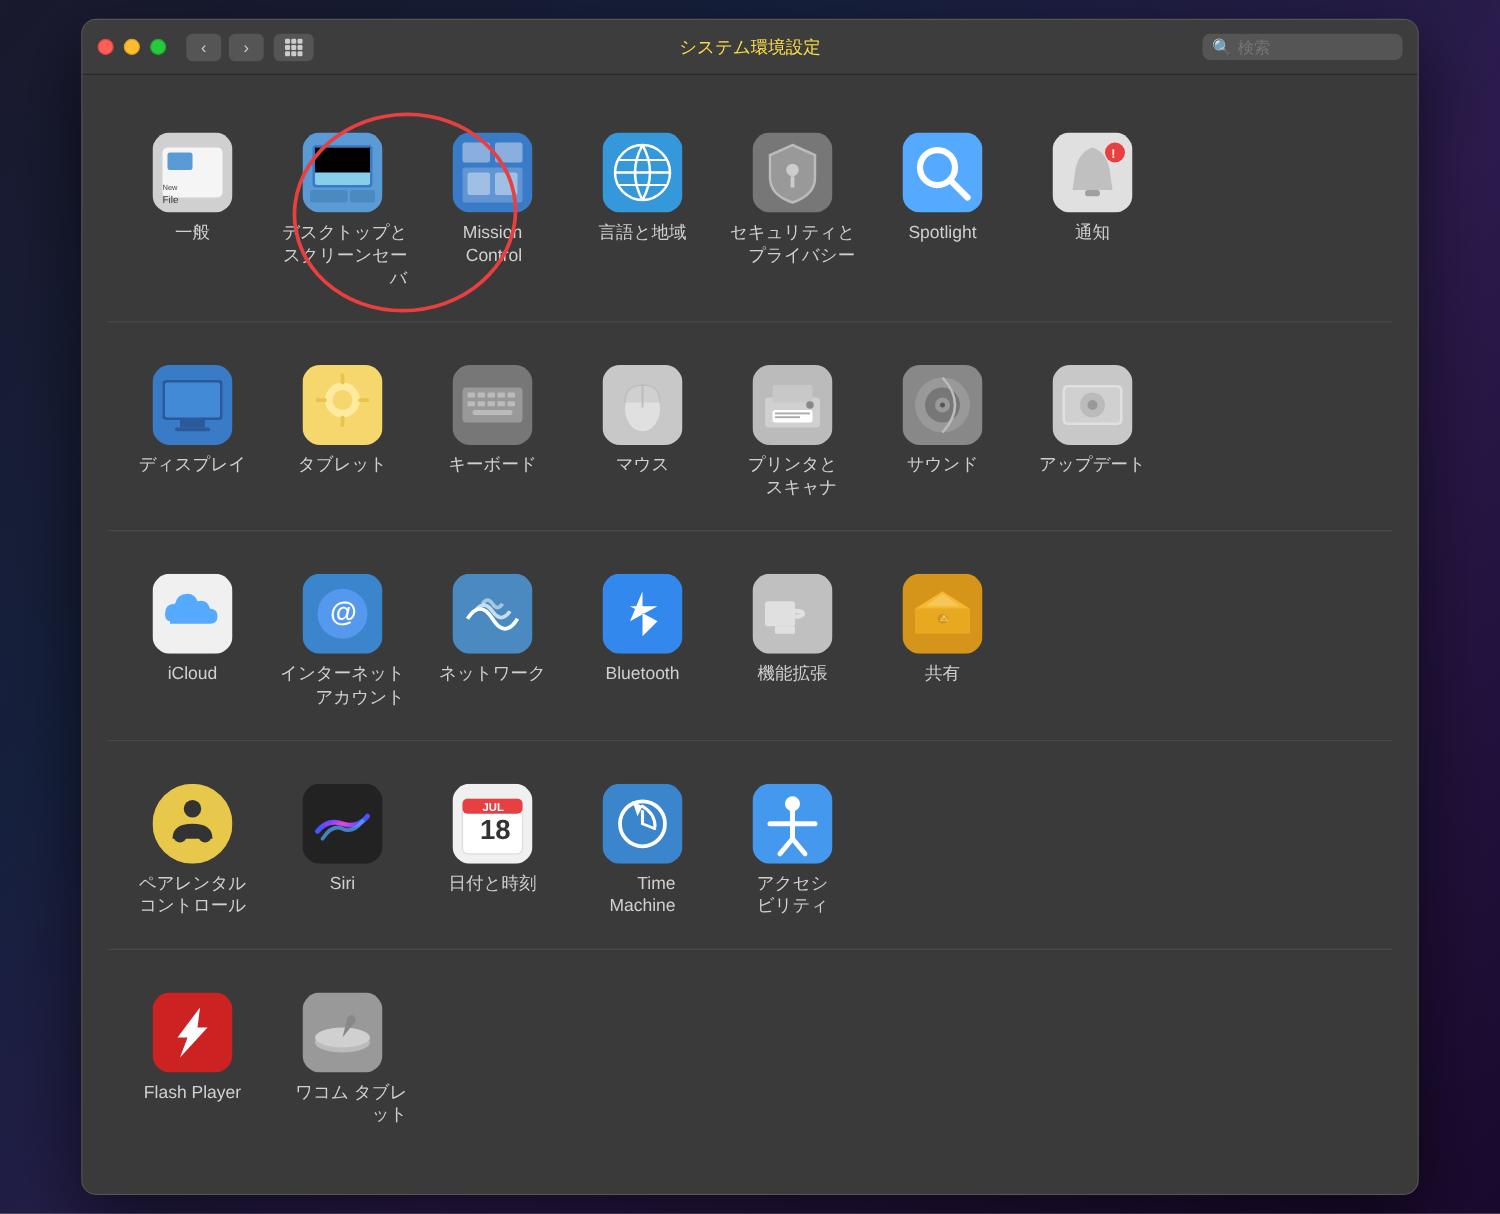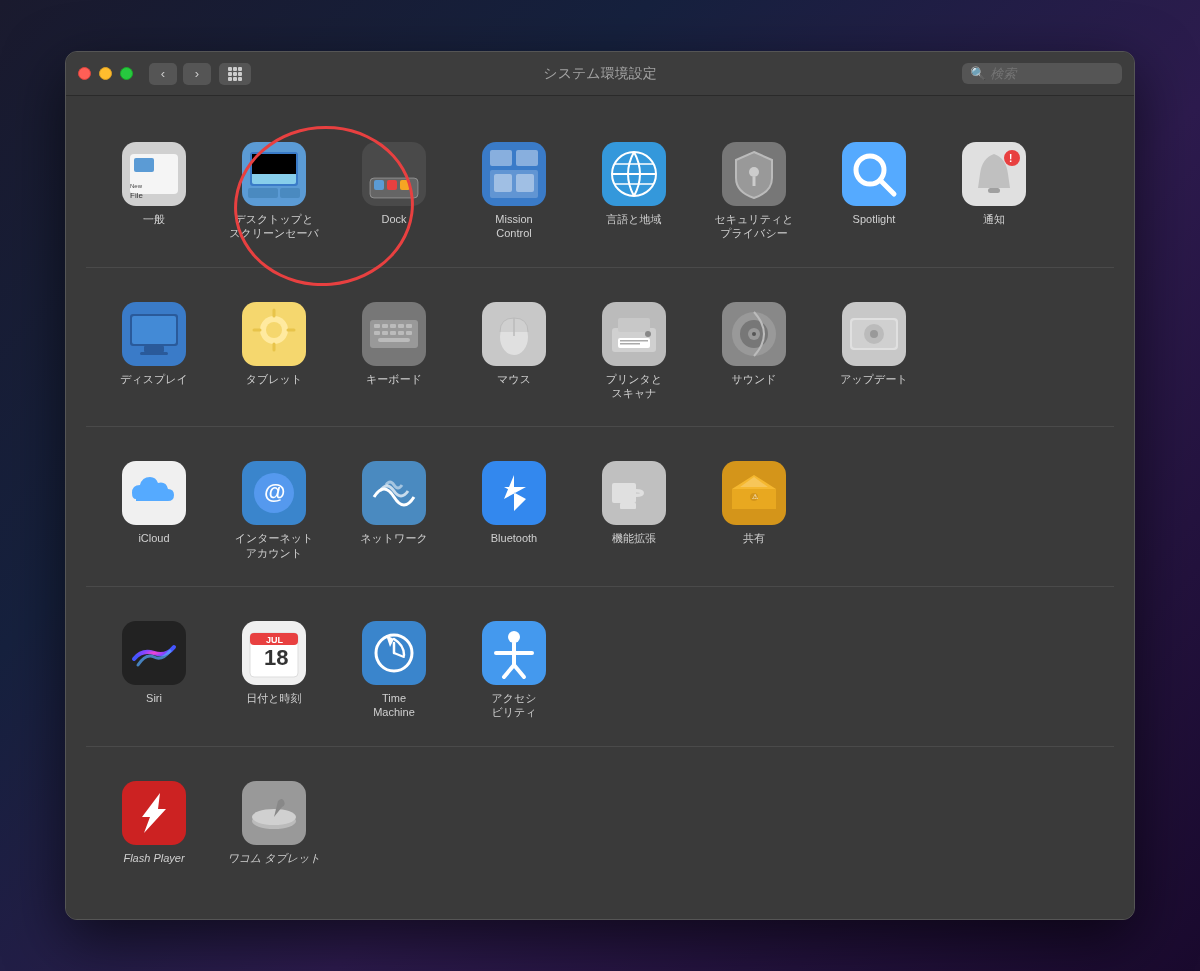--- a/index.html
+++ b/index.html
@@ -80,21 +80,21 @@
       cursor: pointer;
       color: #ccc;
       margin-left: 8px;
       font-size: 13px;
     }
 
     .title {
       position: absolute;
       left: 50%;
       transform: translateX(-50%);
-      color: #a3a3a3;
+      color: #fde047;
       font-size: 14px;
       font-weight: 500;
     }
 
     .search-bar {
       margin-left: auto;
       display: flex;
       align-items: center;
       background: #555;
       border-radius: 6px;
@@ -103,21 +103,20 @@
       width: 160px;
     }
 
     .search-bar input {
       background: transparent;
       border: none;
       outline: none;
       color: #f0abfc;
       font-size: 13px;
       width: 100%;
-      font-style: italic;
     }
 
     .search-icon-svg {
       color: #aaa;
       font-size: 13px;
     }
 
     .content {
       padding: 20px;
       background: #3a3a3a;
@@ -125,21 +124,20 @@
 
     .section {
       margin-bottom: 8px;
       padding: 16px 8px;
       border-bottom: 1px solid #4a4a4a;
       position: relative;
     }
 
     .section:last-child {
       border-bottom: none;
-      font-style: italic;
     }
 
     .icons-grid {
       display: flex;
       flex-wrap: wrap;
       gap: 0;
     }
 
     .icon-item {
       width: 120px;
@@ -157,22 +155,22 @@
       height: 64px;
       display: flex;
       align-items: center;
       justify-content: center;
       border-radius: 14px;
       font-size: 36px;
     }
 
     .icon-label {
       color: #d0d0d0;
-      font-size: 11px;
-      text-align: center;
+      font-size: 14px;
+      text-align: right;
       line-height: 1.3;
     }
 
     
     .annotation-circle {
       position: absolute;
       width: 180px;
       height: 160px;
       border: 3px solid #e84040;
       border-radius: 50%;
@@ -242,32 +240,20 @@
               <rect x="8" y="10" width="48" height="34" rx="3" fill="#3a7bc8"></rect>
               <rect x="10" y="12" width="44" height="30" rx="2" fill="#87ceeb"></rect>
               <rect x="10" y="12" width="44" height="20" fill="linear-gradient(#87ceeb, #5b9bd5)"></rect>
               <rect x="6" y="46" width="30" height="10" rx="2" fill="#4a8ac0"></rect>
               <rect x="38" y="46" width="20" height="10" rx="2" fill="#4a8ac0"></rect>
             </svg>
           </div>
           <span class="icon-label">デスクトップと<br>スクリーンセーバ</span>
         </div>
 
-        <div class="icon-item">
-          <div class="icon-img">
-            <svg width="64" height="64" viewBox="0 0 64 64">
-              <rect width="64" height="64" rx="14" fill="#4a4a4a"></rect>
-              <rect x="8" y="36" width="48" height="20" rx="4" fill="rgba(255,255,255,0.15)" stroke="rgba(255,255,255,0.3)" stroke-width="1"></rect>
-              <rect x="12" y="38" width="10" height="10" rx="2" fill="#5b9bd5"></rect>
-              <rect x="25" y="38" width="10" height="10" rx="2" fill="#e84040"></rect>
-              <rect x="38" y="38" width="10" height="10" rx="2" fill="#f5a623"></rect>
-            </svg>
-          </div>
-          <span class="icon-label">Dock</span>
-        </div>
 
         <div class="icon-item">
           <div class="icon-img">
             <svg width="64" height="64" viewBox="0 0 64 64">
               <rect width="64" height="64" rx="14" fill="#3a7bc8"></rect>
               <rect x="8" y="8" width="22" height="16" rx="2" fill="rgba(255,255,255,0.4)"></rect>
               <rect x="34" y="8" width="22" height="16" rx="2" fill="rgba(255,255,255,0.4)"></rect>
               <rect x="8" y="28" width="48" height="28" rx="2" fill="rgba(255,255,255,0.2)"></rect>
               <rect x="12" y="32" width="18" height="18" rx="2" fill="rgba(255,255,255,0.4)"></rect>
               <rect x="34" y="32" width="18" height="18" rx="2" fill="rgba(255,255,255,0.4)"></rect>
@@ -514,20 +500,32 @@
           <span class="icon-label">共有</span>
         </div>
 
       </div>
     </div>
 
     <div class="section">
       <div class="icons-grid">
 
 
+        <div class="icon-item">
+          <div class="icon-img">
+            <svg width="64" height="64" viewBox="0 0 64 64">
+              <rect width="64" height="64" rx="32" fill="#e8c84a"></rect>
+              <circle cx="32" cy="20" r="7" fill="#333"></circle>
+              <path d="M16 44 Q16 32 32 32 Q48 32 48 44 Z" fill="#333"></path>
+              <circle cx="22" cy="42" r="5" fill="#333"></circle>
+              <circle cx="42" cy="42" r="5" fill="#333"></circle>
+            </svg>
+          </div>
+          <span class="icon-label">ペアレンタル<br>コントロール</span>
+        </div>
 
         <div class="icon-item">
           <div class="icon-img">
             <svg width="64" height="64" viewBox="0 0 64 64">
               <rect width="64" height="64" rx="14" fill="#222"></rect>
               <defs>
                 <radialGradient id="siriGrad" cx="50%" cy="50%" r="50%">
                   <stop offset="0%" stop-color="#ff44cc"></stop>
                   <stop offset="50%" stop-color="#8844ff"></stop>
                   <stop offset="100%" stop-color="#4455ff"></stop>

